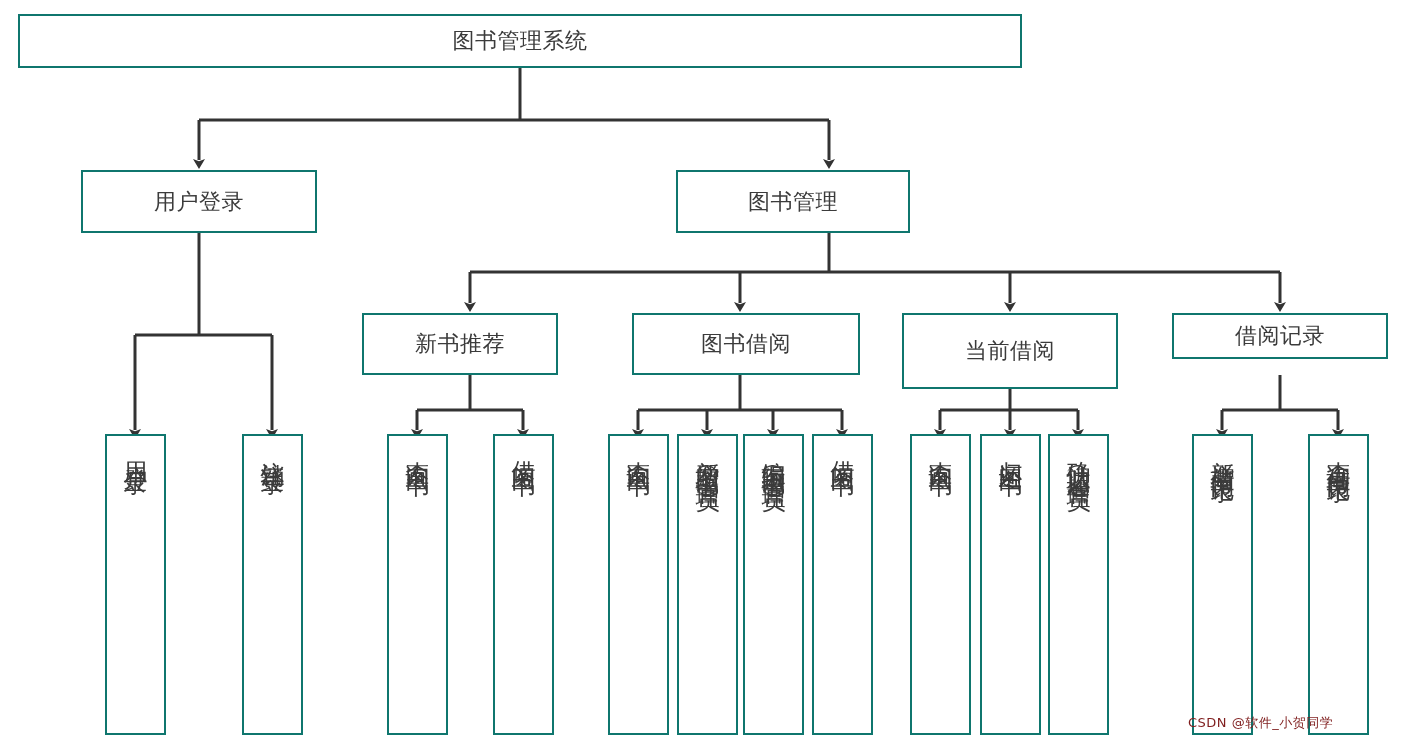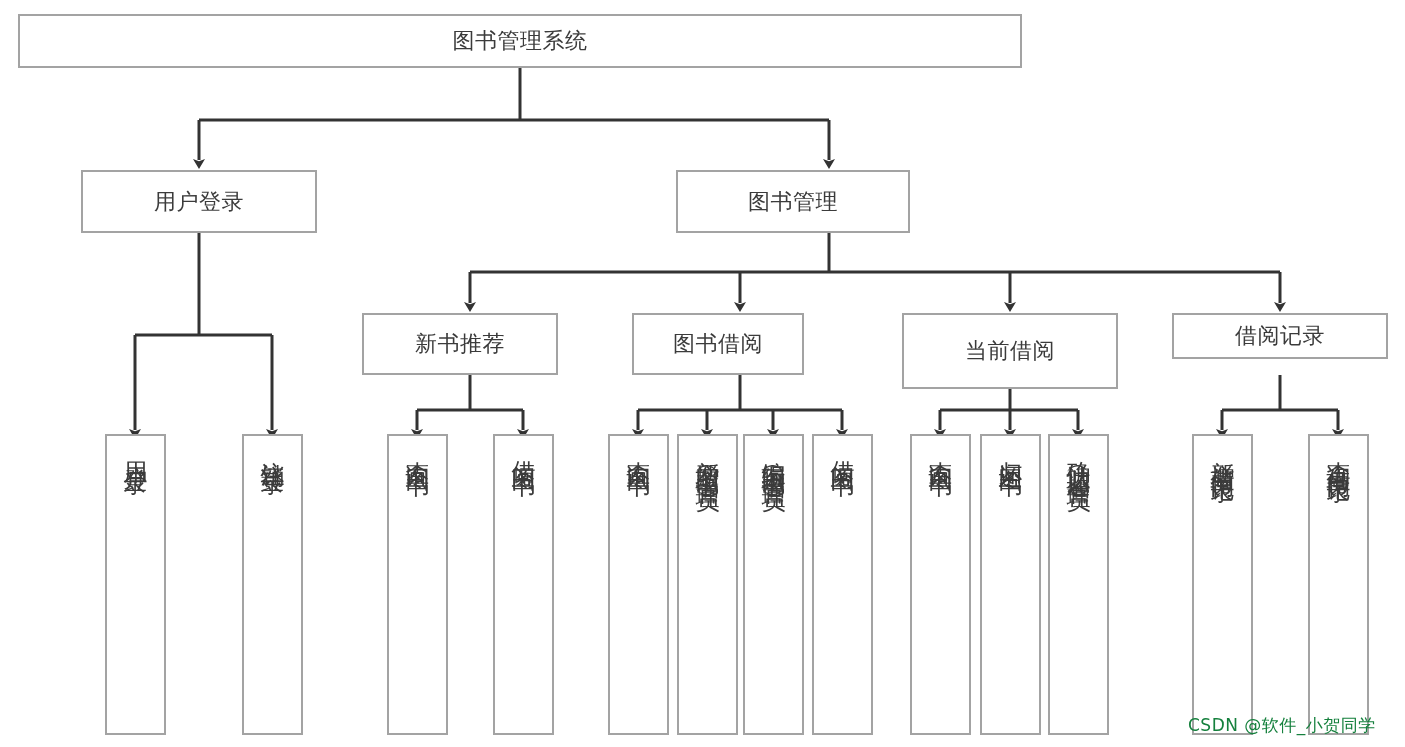--- a/index.html
+++ b/index.html
@@ -24,21 +24,21 @@
     left: 0;
     top: 0;
     width: 1405px;
     height: 747px;
     pointer-events: none;
   }
   .node {
     position: absolute;
     box-sizing: border-box;
     background: #ffffff;
-    border: 2px solid #a3a3a3;
+    border: 2px solid #0f766e;
     display: flex;
     align-items: center;
     justify-content: center;
     overflow: hidden;
   }
   .node-label {
     color: #3b3b3b;
     text-align: center;
     line-height: 1.18;
     white-space: pre;
@@ -60,22 +60,22 @@
     writing-mode: vertical-rl;
     text-orientation: upright;
     font-size: 24px;
     line-height: 1.0;
     letter-spacing: 4px;
   }
   .watermark {
     position: absolute;
     left: 1188px;
     top: 714px;
-    font-size: 17px;
-    color: #15803d;
+    font-size: 13px;
+    color: #7f1d1d;
     letter-spacing: 0.5px;
     white-space: nowrap;
     font-family: "DejaVu Sans", "Liberation Sans", sans-serif;
   }
 </style>
 </head>
 <body>
 
 <div id="diagram-root">
 
@@ -136,21 +136,21 @@
   <div class="node horiz" style="left:81px; top:170px; width:236px; height:63px;">
     <span class="node-label">用户登录</span>
   </div>
   <div class="node horiz" style="left:676px; top:170px; width:234px; height:63px;">
     <span class="node-label">图书管理</span>
   </div>
 
   <div class="node horiz" style="left:362px; top:313px; width:196px; height:62px;">
     <span class="node-label">新书推荐</span>
   </div>
-  <div class="node horiz" style="left:632px; top:313px; width:172px; height:62px;">
+  <div class="node horiz" style="left:632px; top:313px; width:228px; height:62px;">
     <span class="node-label">图书借阅</span>
   </div>
   <div class="node horiz" style="left:902px; top:313px; width:216px; height:76px;">
     <span class="node-label">当前借阅</span>
   </div>
   <div class="node horiz" style="left:1172px; top:313px; width:216px; height:46px;">
     <span class="node-label">借阅记录</span>
   </div>
 
   <div class="node vert" style="left:105px; top:434px; width:61px; height:301px;">

